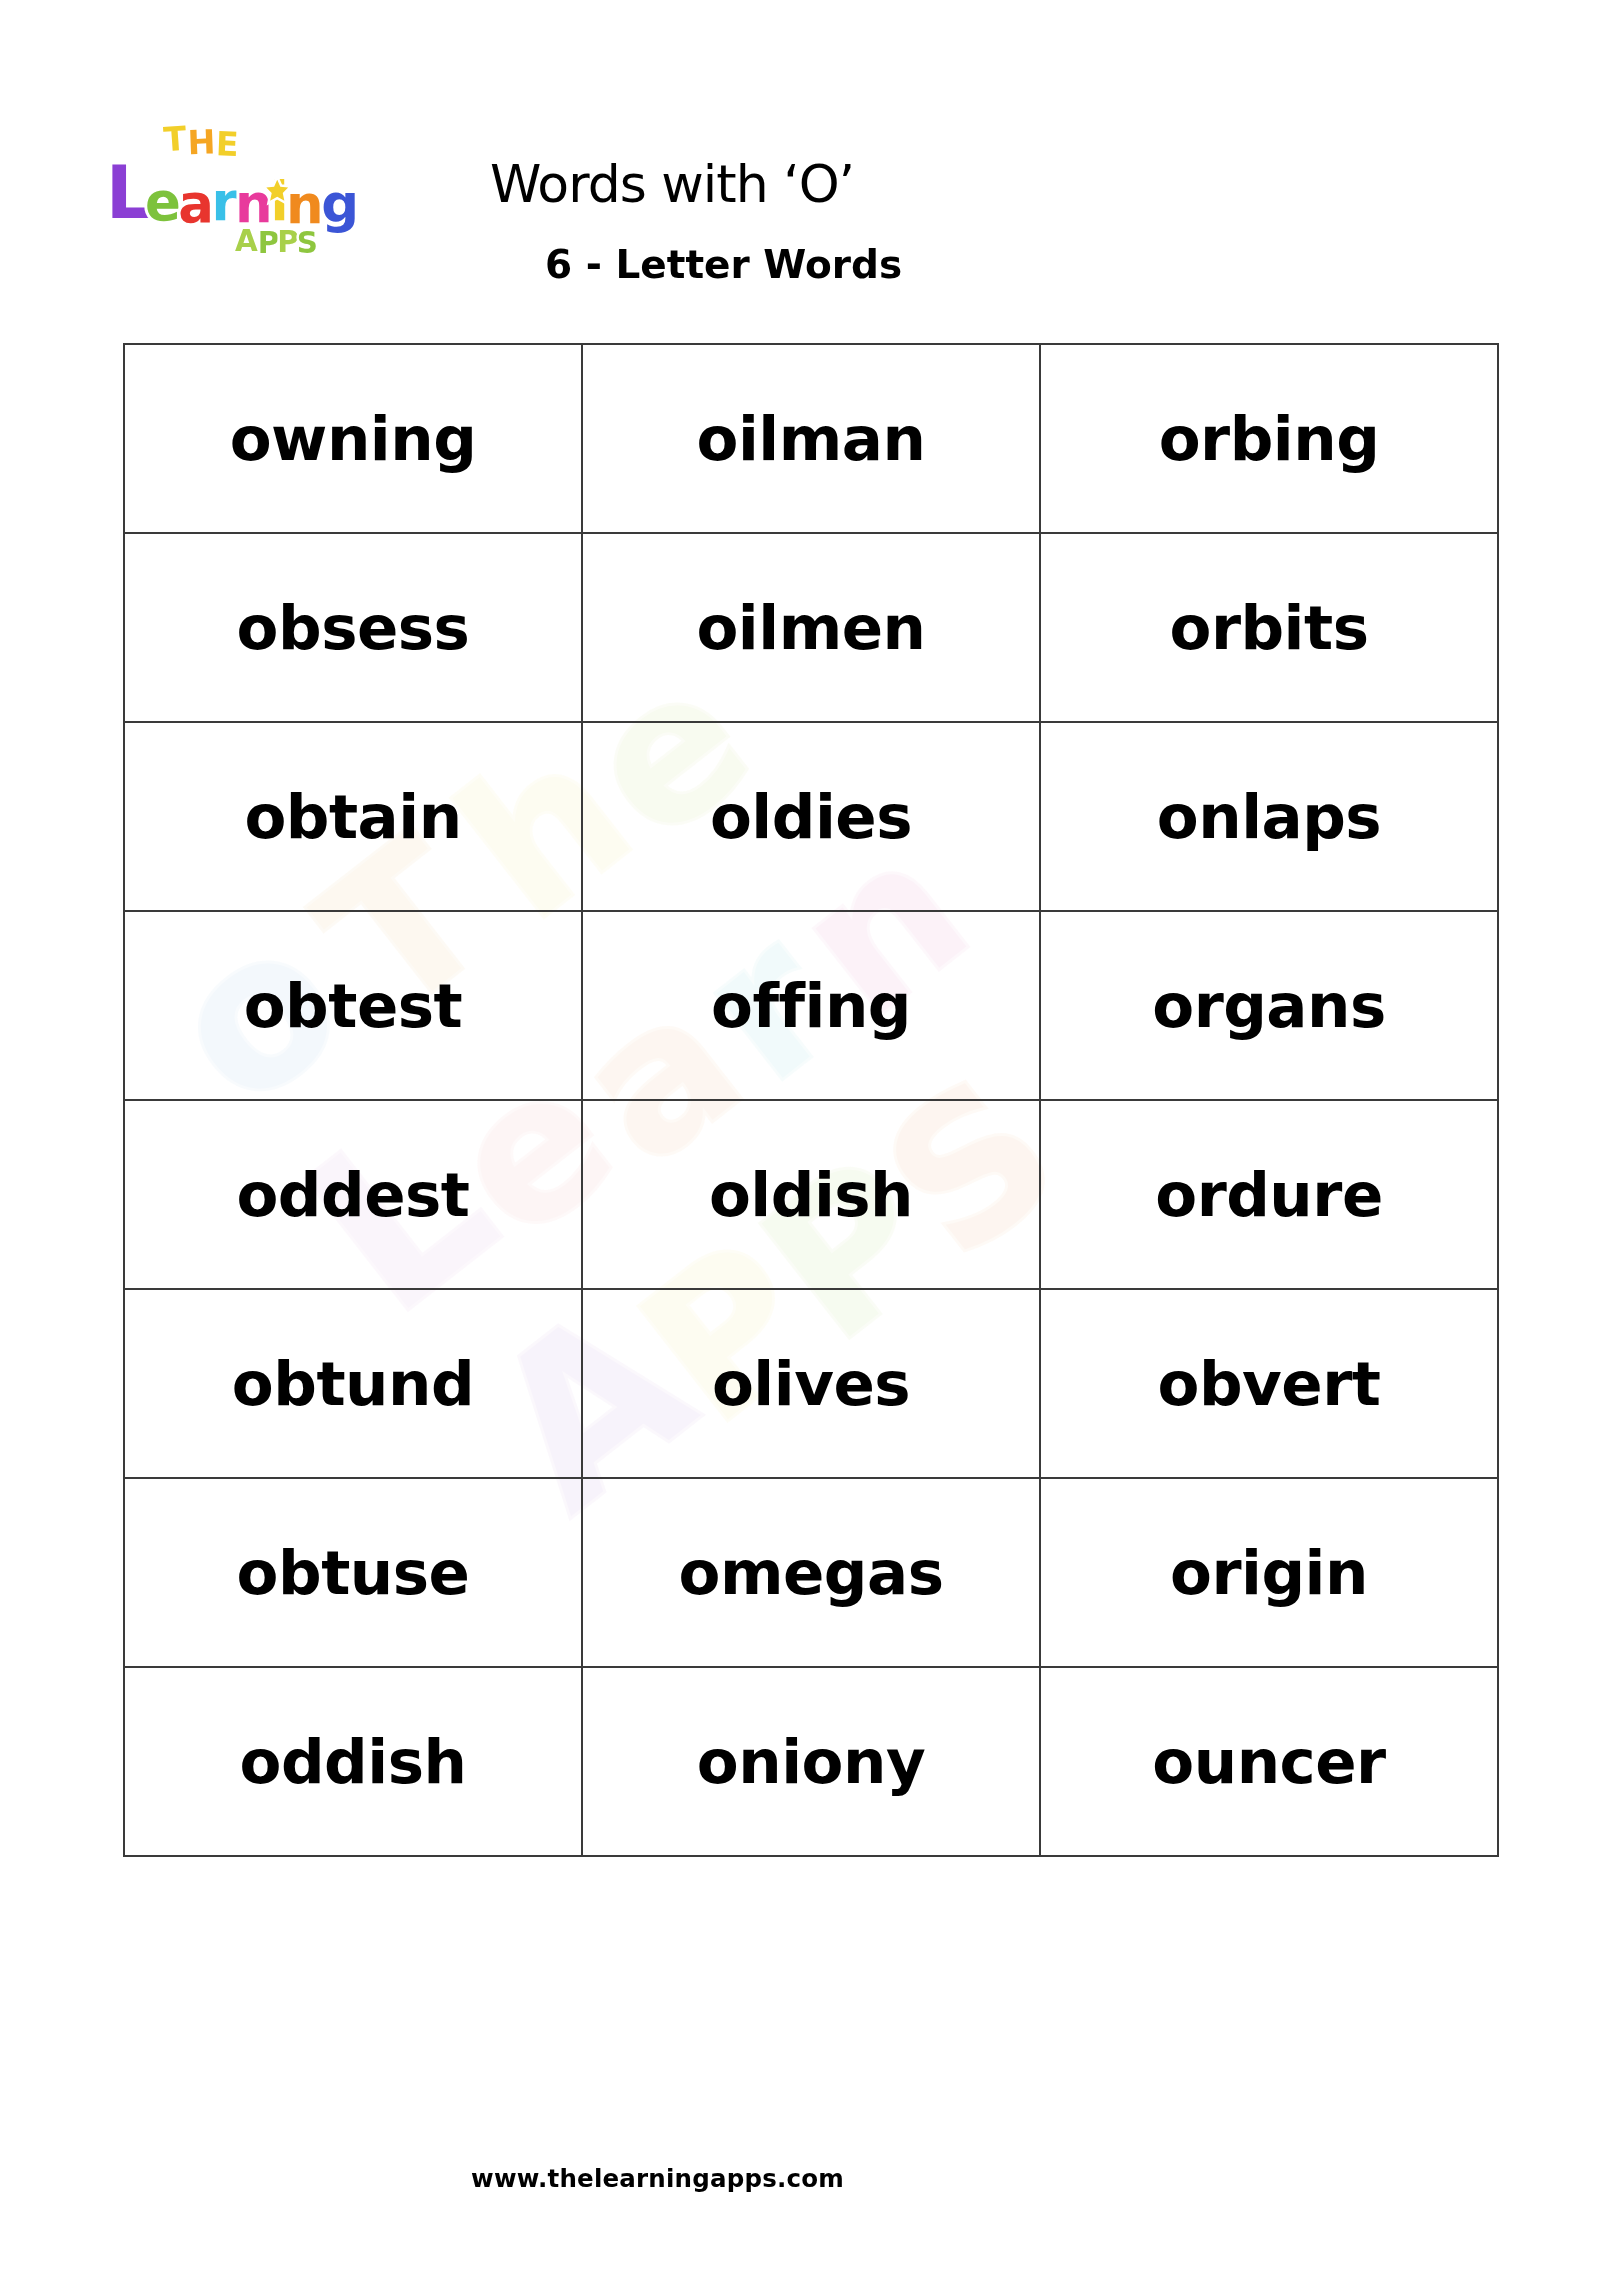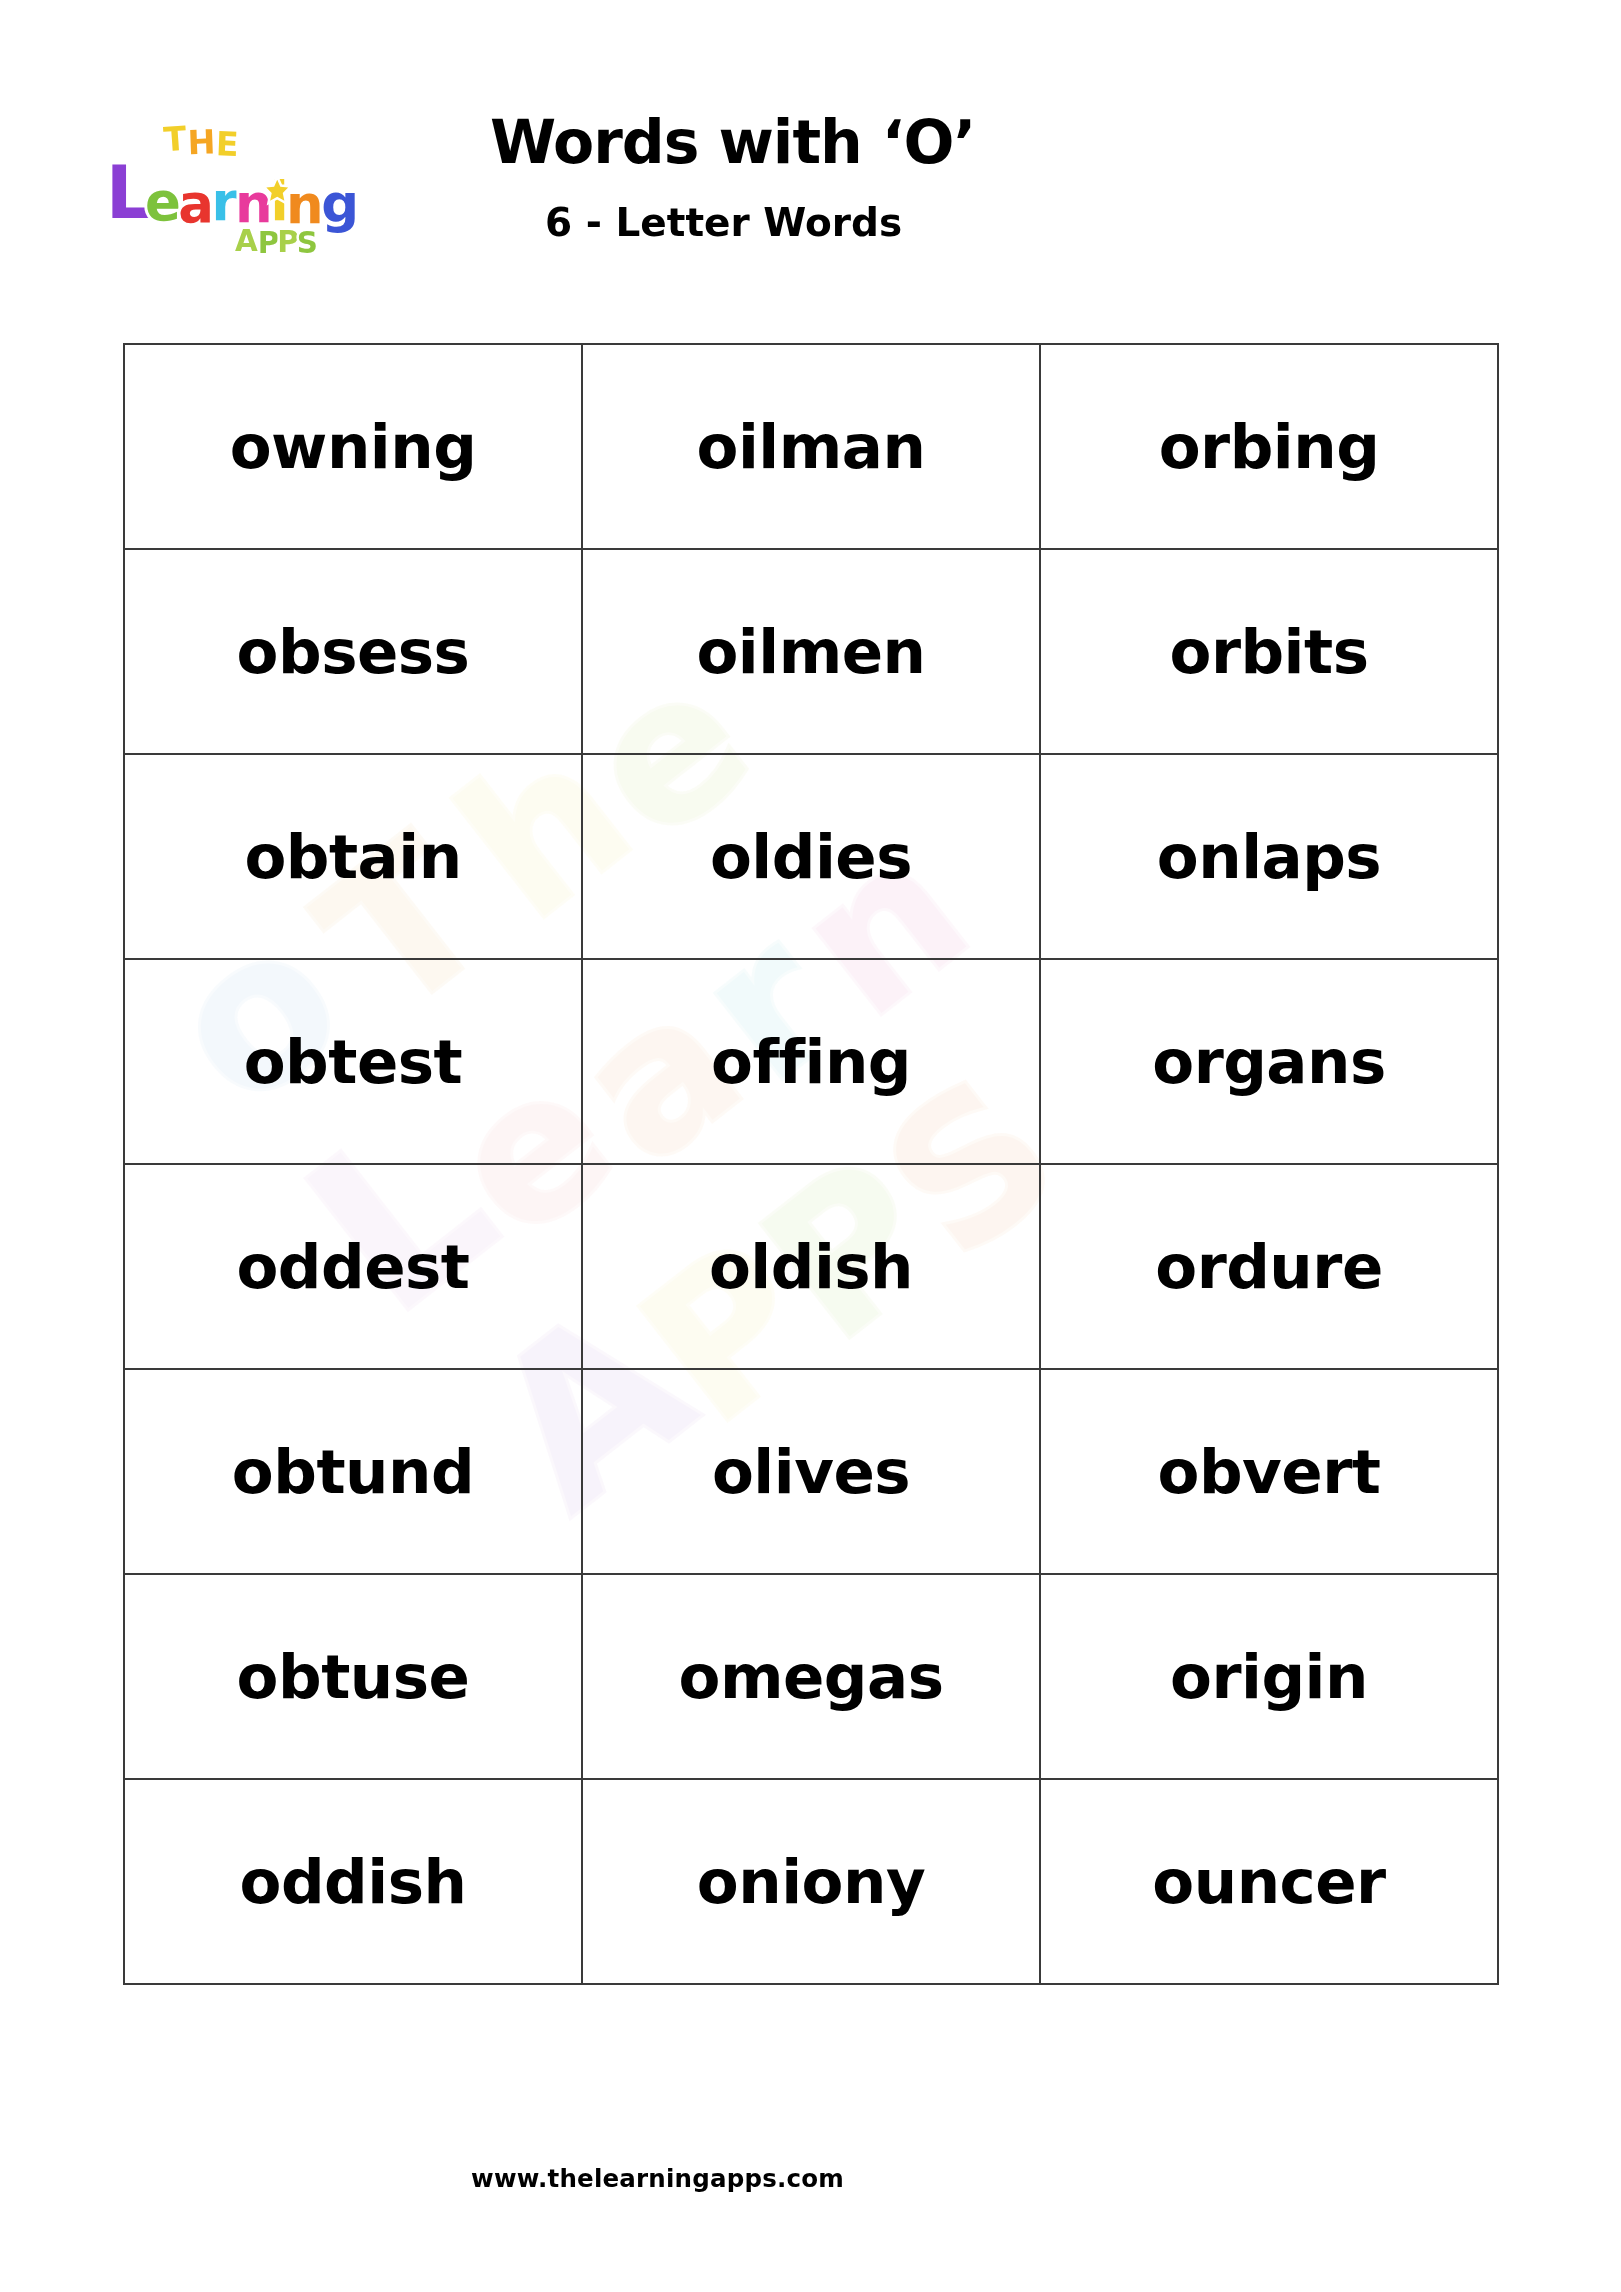--- a/index.html
+++ b/index.html
@@ -44,26 +44,27 @@
 
   .title-block {
     position: absolute;
     left: 490px;
     top: 0;
     width: 980px;
     text-align: left;
   }
   .main-title {
     font-family: "DejaVu Sans", sans-serif;
-    font-weight: 700;
-    font-size: 60px;
+    font-weight: 400;
+    font-size: 52px;
     line-height: 96px;
     letter-spacing: -1px;
     color: #000000;
     white-space: nowrap;
+    margin-top: 42px;
   }
   .sub-title {
     font-family: "DejaVu Sans", sans-serif;
     font-weight: 700;
     font-size: 39px;
     line-height: 61px;
     color: #000000;
     margin-top: 2px;
     margin-left: 55px;
     white-space: nowrap;
@@ -90,21 +91,21 @@
     top: 343px;
     width: 1376px;
     border-collapse: collapse;
     table-layout: fixed;
   }
   .words-table td {
     border: 2px solid #3a3a3a;
     height: 171px;
     text-align: center;
     vertical-align: middle;
-    padding: 16px;
+    padding: 8px;
   }
   .word {
     font-family: "DejaVu Sans", sans-serif;
     font-weight: 700;
     font-size: 61px;
     line-height: 65px;
     color: #000000;
     letter-spacing: -0.5px;
     position: relative;
     z-index: 3;

